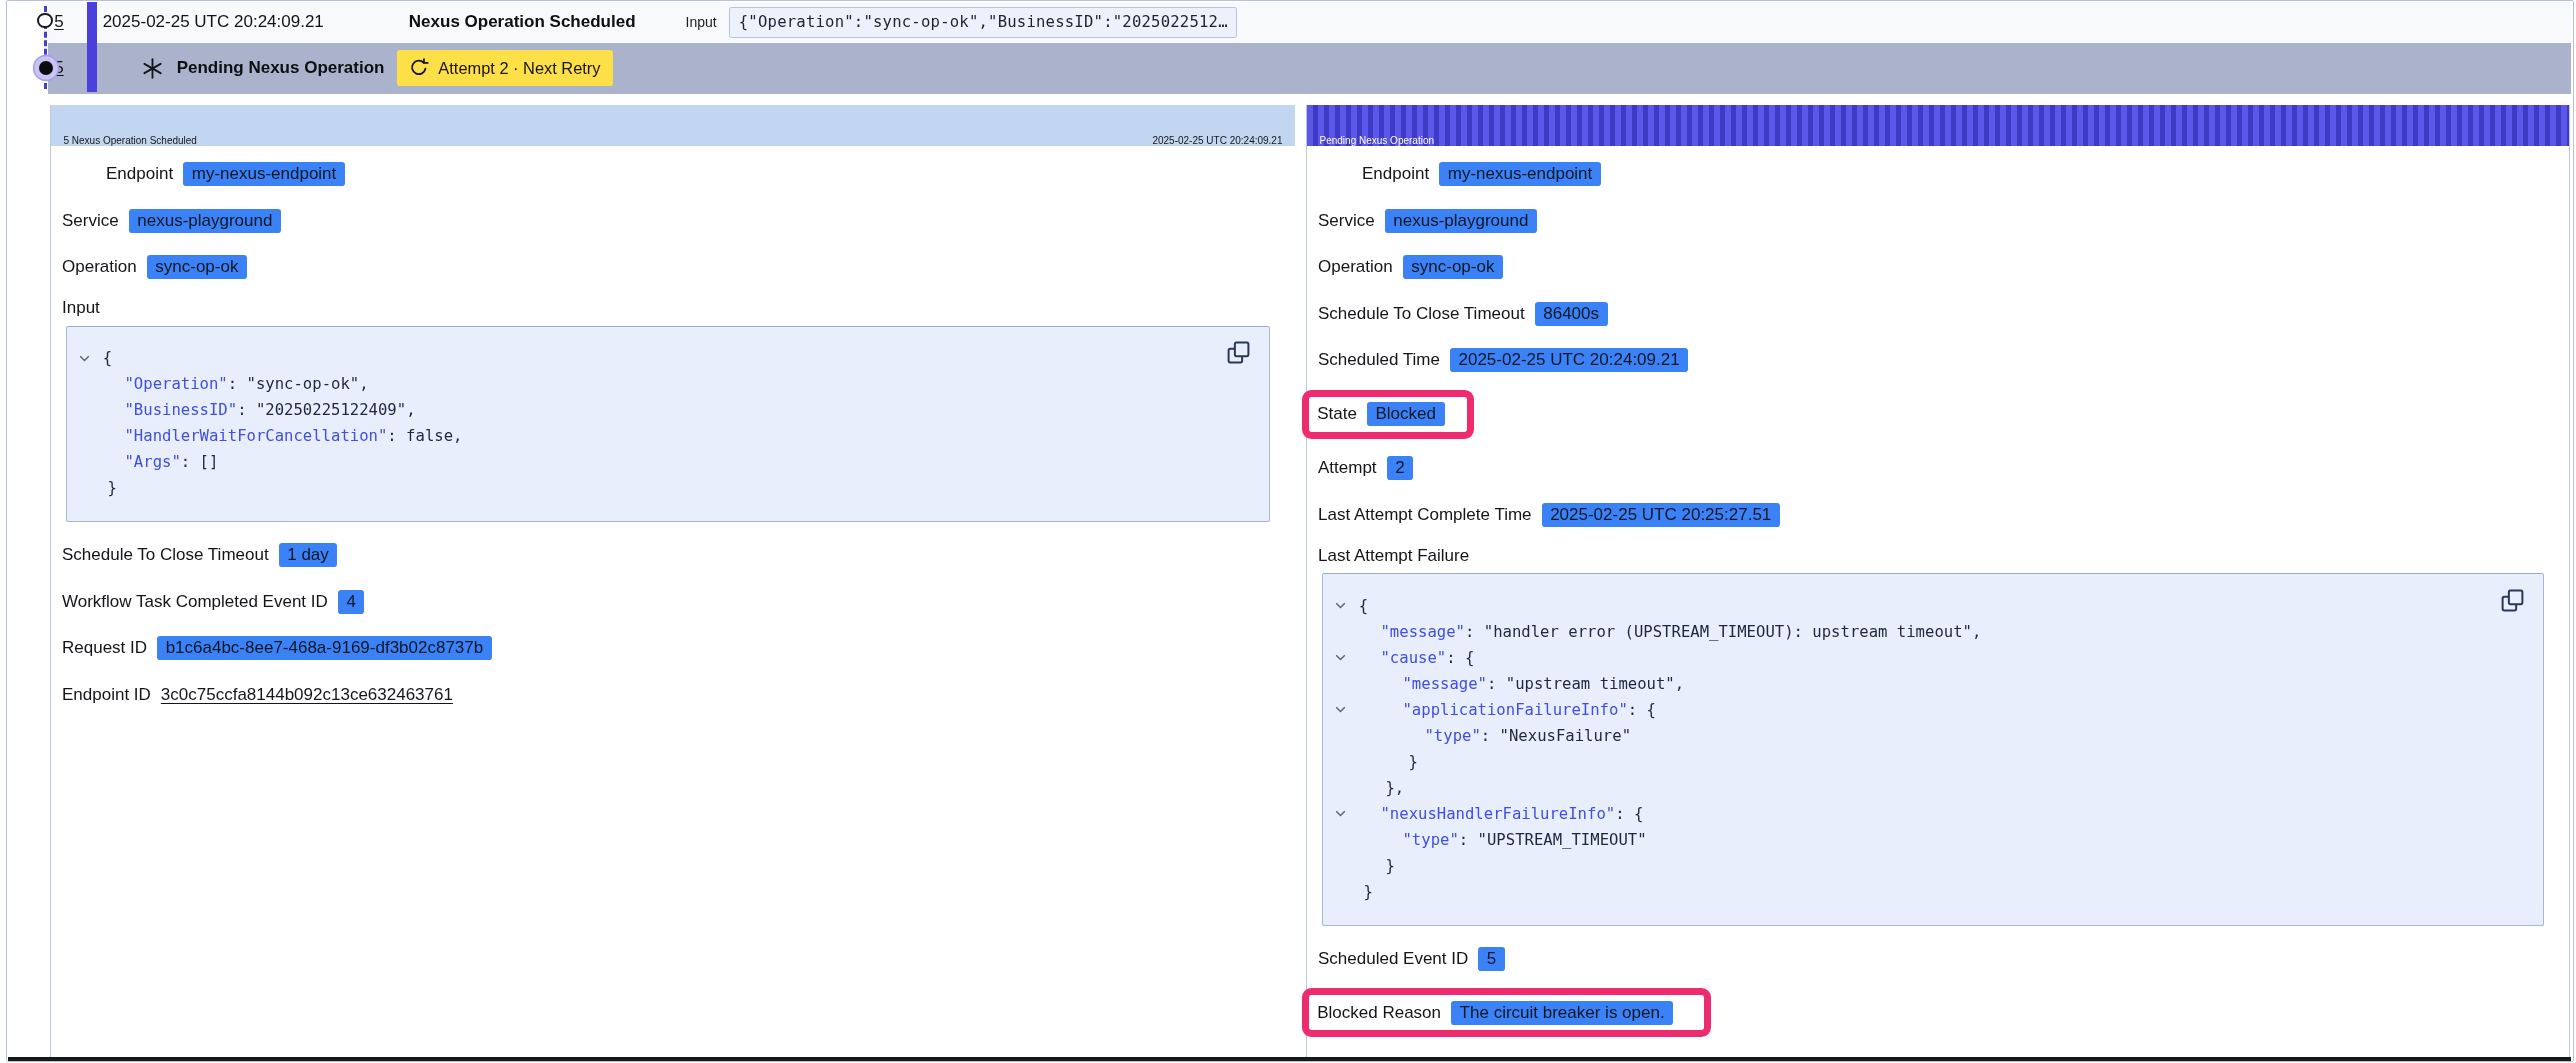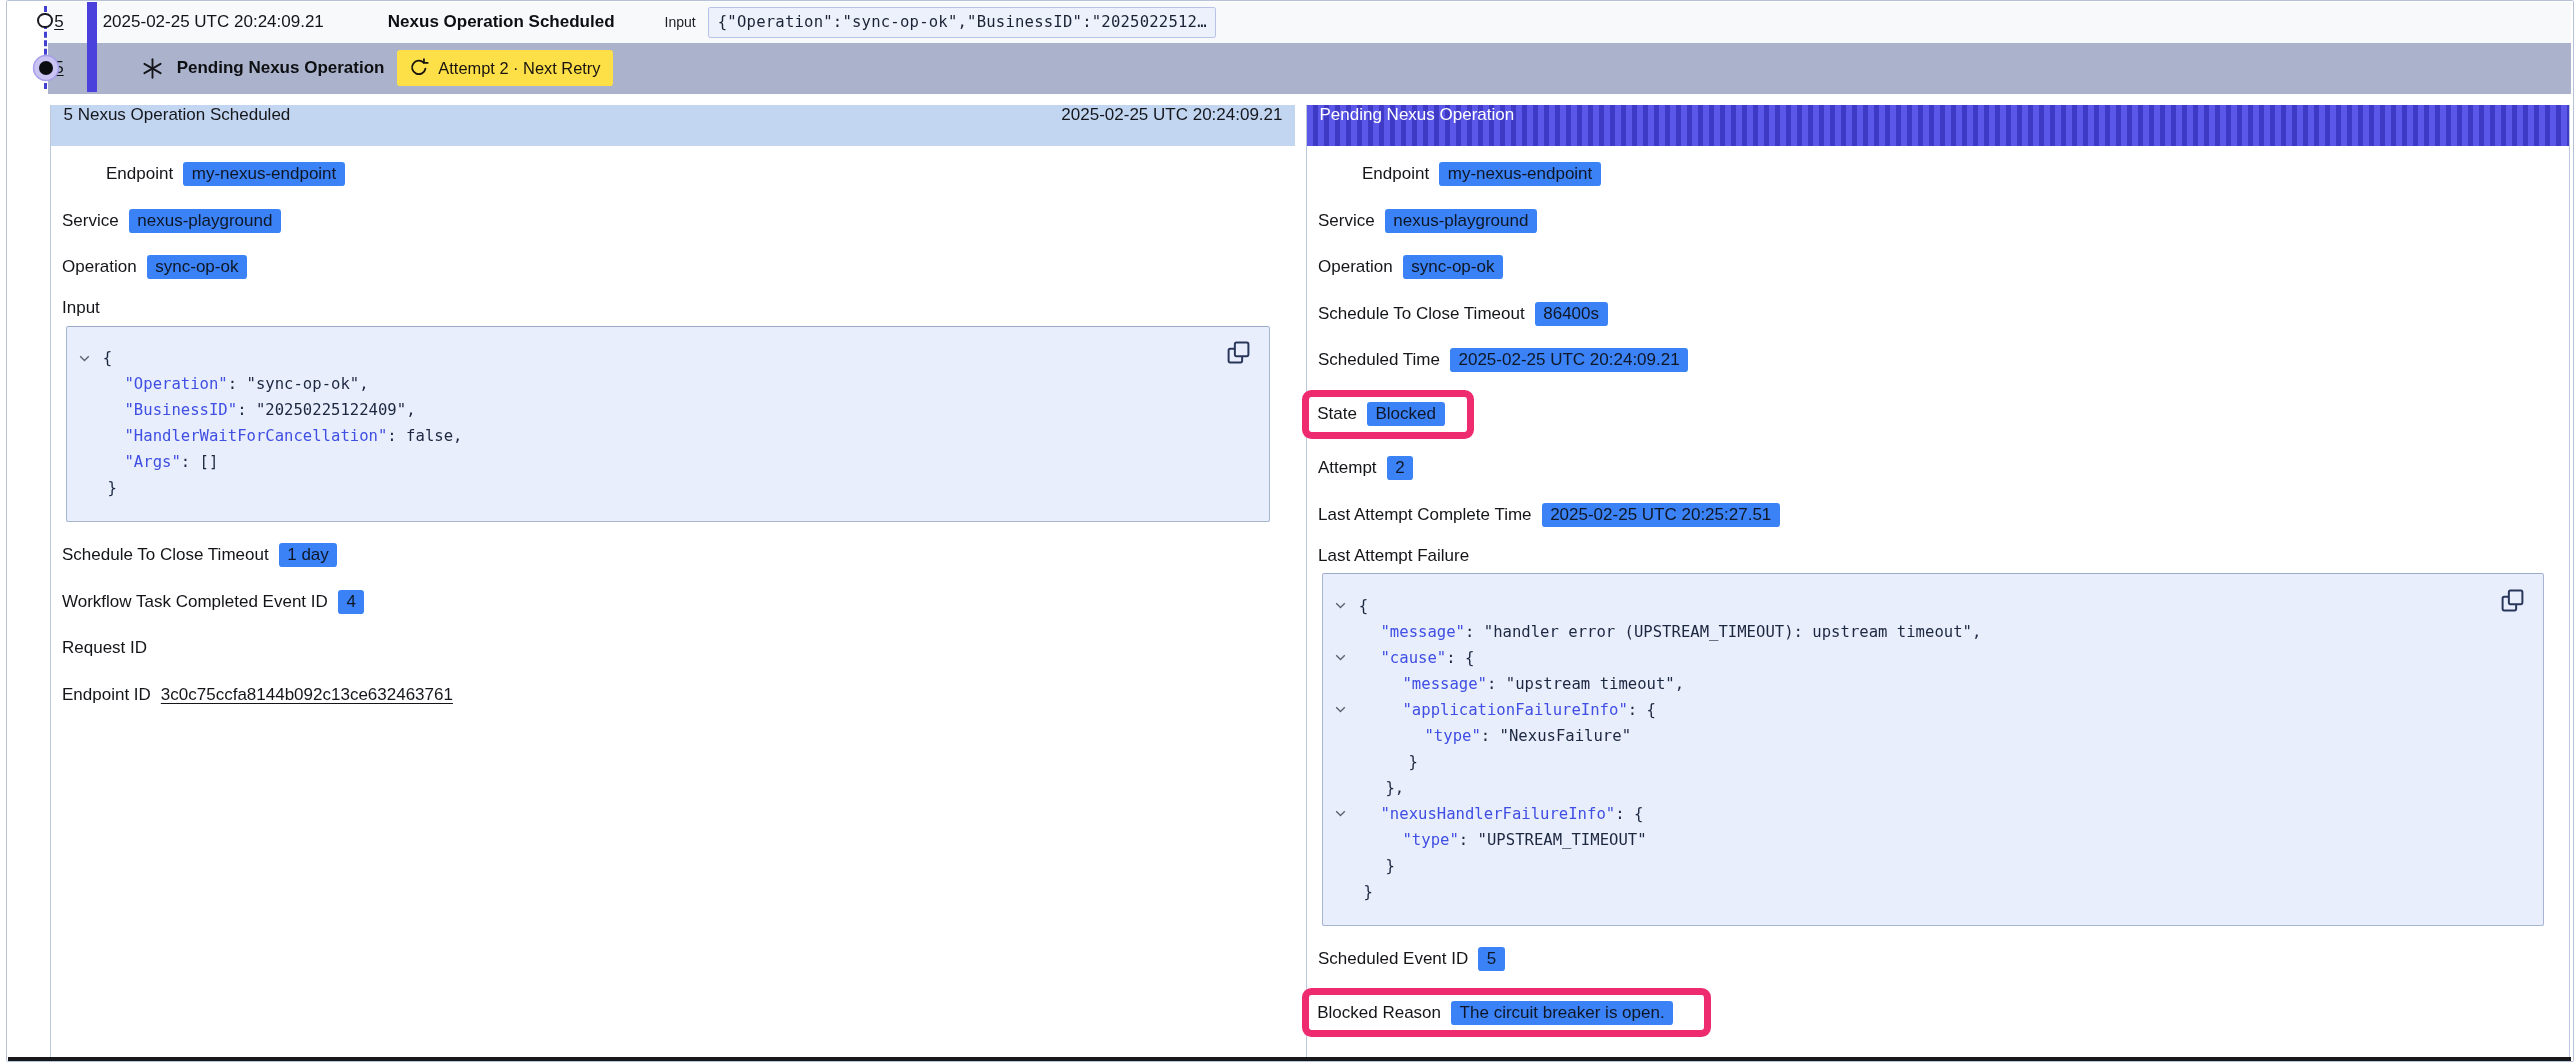--- a/index.html
+++ b/index.html
@@ -13,21 +13,21 @@
   .bottomline { position:absolute; left:7.8px; right:4.7px; bottom:2.3px; height:3.9px; background:#17181c; z-index:2; }
 
   
   .rows { position:absolute; left:48px; right:5.5px; top:1.6px; z-index:1; }
   .evrow { display:flex; align-items:center; font-size:17px; }
   .row-scheduled { height:41px; background:#f8f9fb; }
   .row-pending   { height:51px; background:#aab3cb; }
   .ev-id { margin-left:6.2px; color:#131318; text-decoration:underline; text-underline-offset:2.3px; cursor:pointer; }
   .ts { margin-left:39px; color:#131318; }
   .evtitle { font-weight:bold; color:#0e0f12; white-space:nowrap; }
-  .row-scheduled .evtitle { margin-left:64px;text-align:right; }
+  .row-scheduled .evtitle { margin-left:85px;text-align:right; }
   .inlbl { margin-left:50px; font-size:14px; color:#1c1d21; }
   .in-chip { margin-left:12.5px; display:inline-flex; align-items:center; height:31px; padding:0 8.6px;
              background:#edf1fc; border:1.2px solid #b6c2e6; border-radius:2.3px;
              font-family:"DejaVu Sans Mono", monospace; font-size:15.6px; color:#1a2335; letter-spacing:0.2px;
              white-space:nowrap; cursor:pointer; }
   .star-wrap { margin-left:78px; display:inline-flex; }
   .row-pending .evtitle { margin-left:14px; }
   .attempt-chip { margin-left:12.5px; display:inline-flex; align-items:center; gap:9.4px; height:36px;
                   padding:0 12.5px; background:#fde047; border-radius:3.1px; font-size:16.4px; color:#191410; white-space:nowrap; }
 
@@ -38,21 +38,21 @@
   .tl-c2 { position:absolute; left:39px; top:61px; width:14px; height:14px; background:#0b0c10;
            border-radius:50%; box-shadow:0 0 0 4.7px #c9c4f2, 0 0 0 6.2px #a79fec; z-index:4; }
   .accent { position:absolute; left:87px; top:1.6px; width:10px; height:90px; background:#4a41dc; z-index:3; }
 
   
   .detail { position:absolute; left:50px; top:105px; right:6.2px; bottom:6.2px; display:flex; z-index:1; background:#fff; }
   .panel-left  { width:1245px; border-left:0.8px solid #bcc8dd; background:#fff; }
   .gapcol { width:11px; }
   .panel-right { flex:1; border-left:0.8px solid #bcc8dd; border-right:0.8px solid #bcc8dd; background:#fff; position:relative; }
 
-  .phead { height:41px; display:flex; align-items:flex-start; padding:0 12.5px; font-size:17px; }
+  .phead { height:41px; display:flex; align-items:flex-end; padding:0 12.5px; font-size:10px; }
   .phead-left { background:#c2d6f1; color:#16171c; justify-content:space-between; }
   .phead-striped { color:#fff;
       background:repeating-linear-gradient(90deg,#5b57e9 0px,#5b57e9 6.2px,#3f3ac6 6.2px,#3f3ac6 11px); }
 
   .pbody { padding:11px 12.5px 0 11px; }
   .frow { display:flex; align-items:center; margin-top:12.5px; min-height:34px; }
   .pbody > .frow:first-child { margin-top:0;margin-left:44px; }
   .flabel { font-size:17px; color:#141519; margin-right:10px; white-space:nowrap; }
   .badge { display:inline-flex; align-items:center; height:24px; padding:0 8.6px; background:#3b82f6;
            border-radius:3.1px; font-size:17px; color:#0f1726; white-space:nowrap; }
@@ -162,20 +162,21 @@
         <div class="frow" style="margin-top:15.6px">
           <span class="flabel">Schedule To Close Timeout</span>
           <span class="badge">1 day</span>
         </div>
         <div class="frow">
           <span class="flabel">Workflow Task Completed Event ID</span>
           <span class="badge">4</span>
         </div>
         <div class="frow">
           <span class="flabel">Request ID</span>
+          <span class="badge">b1c6a4bc-8ee7-468a-9169-df3b02c8737b</span>
         </div>
         <div class="frow">
           <span class="flabel">Endpoint ID</span>
           <span class="uline">3c0c75ccfa8144b092c13ce632463761</span>
         </div>
       </div>
     </div>
 
     <div class="gapcol"></div>
 

